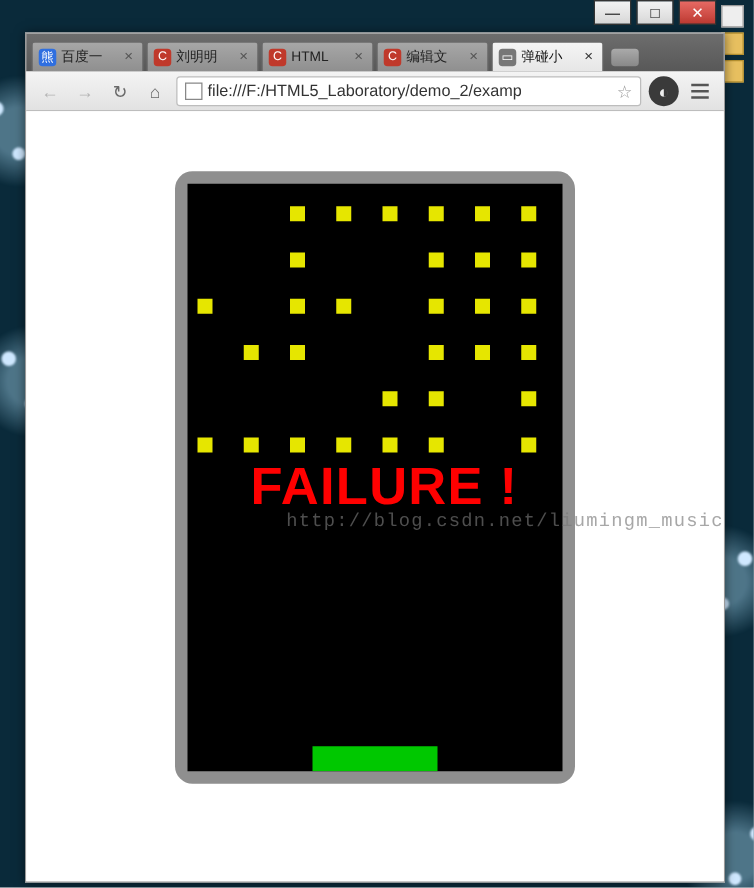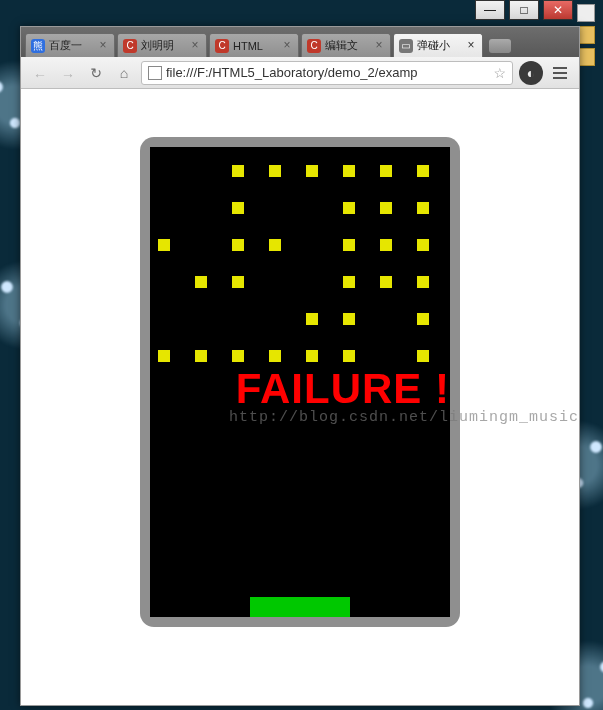--- a/index.html
+++ b/index.html
@@ -103,21 +103,21 @@
     width: 320px; height: 490px; border-radius: 14px;
     background:#8f8f8f; padding:10px;
   }
   .canvas{
     width:100%; height:100%; background:#000; position:relative;
     overflow:hidden;
   }
   .bricks{ position:absolute; left:8px; top:18px; right:8px; }
   .brick{ position:absolute; width:12px; height:12px; background:#e6e600;}
   .msg{
-    position:absolute; left:15px; right:0; top:218px; text-align:right;
+    position:absolute; left:15px; right:0; top:218px; text-align:center;
     font-size:42px; font-weight:700; font-family:Arial, sans-serif;
     color:#f00; letter-spacing:1px;
   }
   .paddle{
     position:absolute; bottom:0; left:50%; transform:translateX(-50%);
     width:100px; height:20px; background:#00c800;
   }
 
   .watermark{
     position:absolute; top:52%; left:0; right:0; text-align:right;

